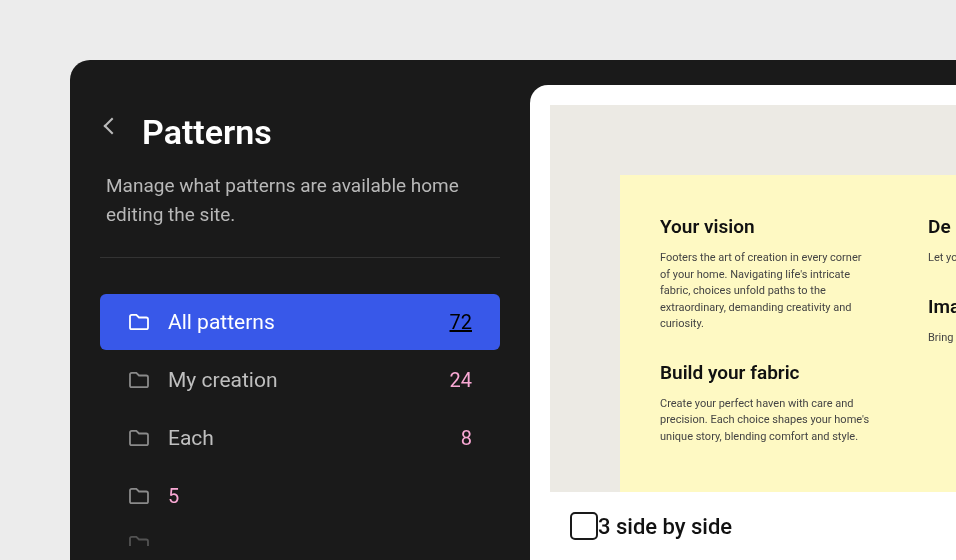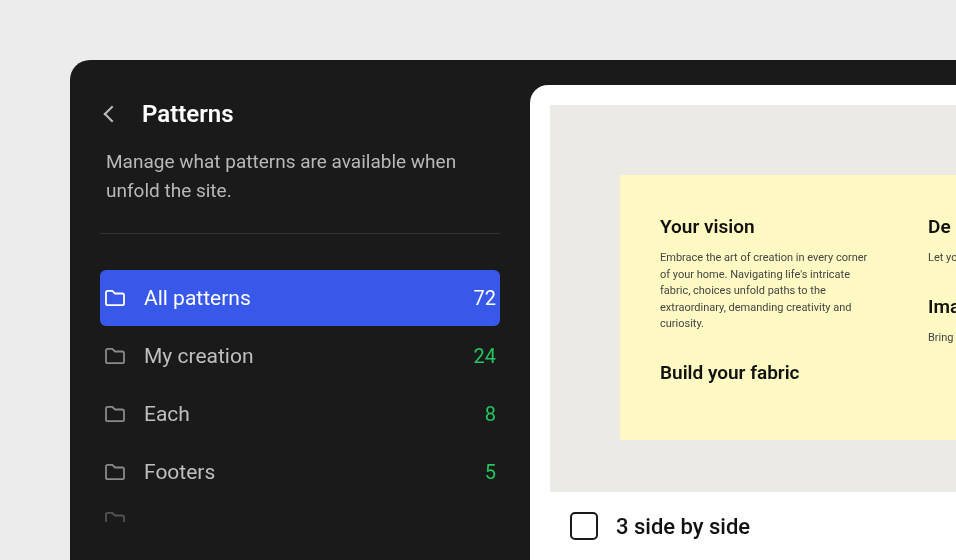--- a/index.html
+++ b/index.html
@@ -37,23 +37,24 @@
     .back-chevron {
       width: 12px;
       height: 12px;
       border-left: 2.5px solid #bbb;
       border-bottom: 2.5px solid #bbb;
       transform: rotate(45deg);
       margin-left: 6px;
       cursor: pointer;
     }
     .title {
-      font-size: 24px;
+      font-size: 34px;
       font-weight: 600;
       color: #fff;
+      margin-top: 12px;
     }
     .subtitle {
       font-size: 19px;
       color: #b8b8b8;
       line-height: 1.5;
       margin-bottom: 28px;
       padding-left: 6px;
     }
     .divider {
       height: 1px;
@@ -61,21 +62,21 @@
       margin-bottom: 36px;
     }
     .list {
       display: flex;
       flex-direction: column;
       gap: 2px;
     }
     .list-item {
       display: flex;
       align-items: center;
-      padding: 16px 4px;
+      padding: 16px 28px;
       border-radius: 6px;
       cursor: pointer;
       font-size: 21px;
       color: #bfbfbf;
     }
     .list-item.selected {
       background: #3858e9;
       color: #fff;
     }
     .list-item .folder-icon {
@@ -86,22 +87,22 @@
     }
     .list-item .folder-icon svg {
       width: 100%;
       height: 100%;
       display: block;
     }
     .list-item.selected .folder-icon svg { stroke: #fff; }
     .list-item:not(.selected) .folder-icon svg { stroke: #8a8a8a; }
     .item-label { flex: 1; }
     .item-count { font-size: 20px; }
-    .list-item.selected .item-count { color: #ffffff; }
-    .list-item:not(.selected) .item-count { color: #22c55e; }
+    .list-item.selected .item-count { color: #000000; text-decoration: underline; }
+    .list-item:not(.selected) .item-count { color: #f9a8d4; }
 
     .preview-panel {
       flex: 1;
       background: #fff;
       border-radius: 18px 0 0 0;
       margin-top: 25px;
       overflow: hidden;
       display: flex;
       flex-direction: column;
     }
@@ -129,21 +130,20 @@
     }
     .block p {
       font-size: 11px;
       line-height: 1.5;
       color: #444;
     }
     .preview-footer {
       display: flex;
       align-items: center;
       padding: 20px 0 20px 40px;
-      gap: 18px;
       background: #fff;
     }
     .checkbox {
       width: 28px;
       height: 28px;
       border: 2px solid #1a1a1a;
       border-radius: 5px;
       cursor: pointer;
     }
     .checkbox-label {
@@ -154,21 +154,21 @@
   </style>
 </head>
 <body>
 
 <div class="window">
   <div class="sidebar">
     <div class="header-row">
       <div class="back-chevron"></div>
       <div class="title">Patterns</div>
     </div>
-    <div class="subtitle">Manage what patterns are available when unfold the site.</div>
+    <div class="subtitle">Manage what patterns are available home editing the site.</div>
     <div class="divider"></div>
     <div class="list">
 
       <div class="list-item selected">
         <span class="folder-icon">
           <svg viewBox="0 0 24 20" fill="none" stroke-width="2">
               <path d="M2 4 a2 2 0 0 1 2-2 h5 l3 3 h8 a2 2 0 0 1 2 2 v9 a2 2 0 0 1 -2 2 H4 a2 2 0 0 1 -2-2 Z"></path>
             </svg>
         </span>
         <span class="item-label">All patterns</span>
@@ -194,45 +194,45 @@
         <span class="item-label">Each</span>
         <span class="item-count">8</span>
       </div>
 
       <div class="list-item">
         <span class="folder-icon">
           <svg viewBox="0 0 24 20" fill="none" stroke-width="2">
               <path d="M2 4 a2 2 0 0 1 2-2 h5 l3 3 h8 a2 2 0 0 1 2 2 v9 a2 2 0 0 1 -2 2 H4 a2 2 0 0 1 -2-2 Z"></path>
             </svg>
         </span>
-        <span class="item-label">Footers</span>
         <span class="item-count">5</span>
       </div>
 
       <div class="list-item" style="opacity:0.5; height:20px; overflow:hidden; padding-top:16px; padding-bottom:0;">
         <span class="folder-icon">
           <svg viewBox="0 0 24 20" fill="none" stroke-width="2">
               <path d="M2 4 a2 2 0 0 1 2-2 h5 l3 3 h8 a2 2 0 0 1 2 2 v9 a2 2 0 0 1 -2 2 H4 a2 2 0 0 1 -2-2 Z"></path>
             </svg>
         </span>
       </div>
 
     </div>
   </div>
 
   <div class="preview-panel">
     <div class="preview-content">
       <div class="content-card">
         <div class="col">
           <div class="block">
             <h3>Your vision</h3>
-            <p>Embrace the art of creation in every corner of your home. Navigating life's intricate fabric, choices unfold paths to the extraordinary, demanding creativity and curiosity.</p>
+            <p>Footers the art of creation in every corner of your home. Navigating life's intricate fabric, choices unfold paths to the extraordinary, demanding creativity and curiosity.</p>
           </div>
           <div class="block">
             <h3>Build your fabric</h3>
+            <p>Create your perfect haven with care and precision. Each choice shapes your home's unique story, blending comfort and style.</p>
           </div>
         </div>
         <div class="col2">
           <div class="block">
             <h3>De</h3>
             <p>Let yo space home</p>
           </div>
           <div class="block">
             <h3>Ima</h3>
             <p>Bring desig reflec</p>

